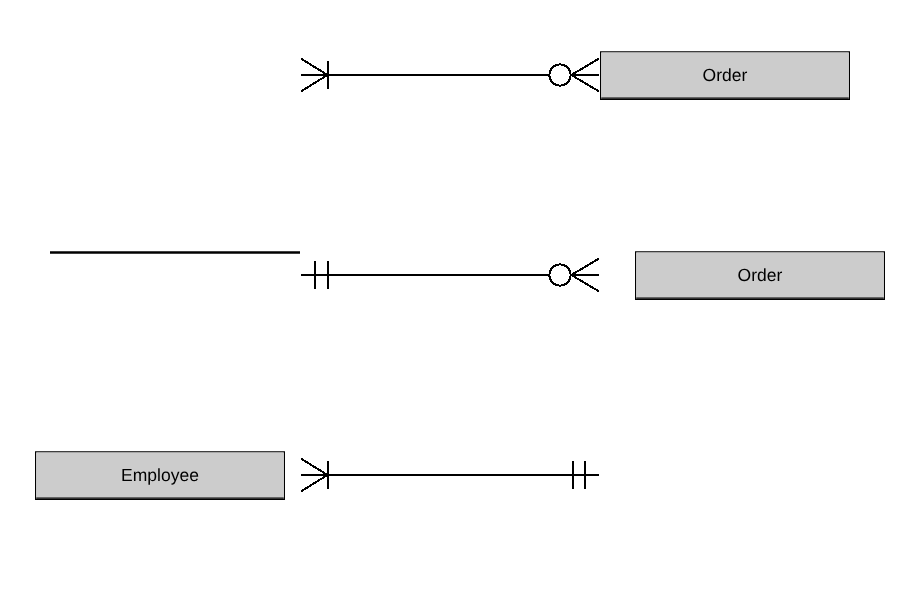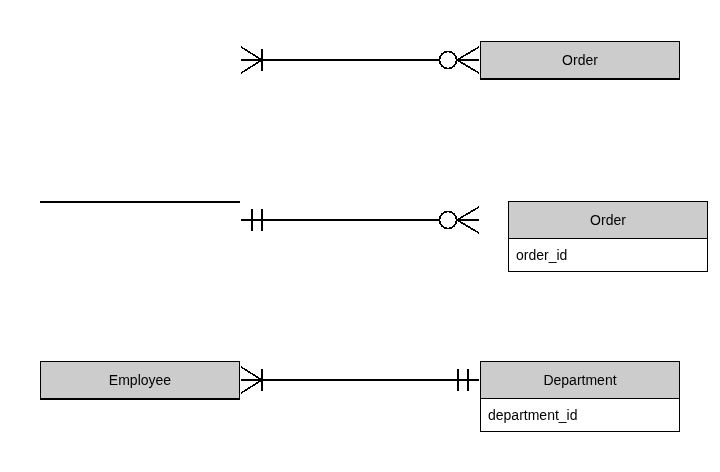--- a/index.html
+++ b/index.html
@@ -68,31 +68,26 @@
 
   <div class="entity" style="left:480px; top:41px;">
     <div class="entity-header">Order</div>
   </div>
 
   <div class="entity" style="left:40px; top:201px;">
   </div>
 
   <div class="entity" style="left:508px; top:201px;">
     <div class="entity-header">Order</div>
-    <div class="entity-attr">order_id</div>
   </div>
 
-  <div class="entity" style="left:40px; top:361px;">
+  <div class="entity" style="left:28px; top:361px;">
     <div class="entity-header">Employee</div>
   </div>
 
-  <div class="entity" style="left:480px; top:361px;">
-    <div class="entity-header">Department</div>
-    <div class="entity-attr">department_id</div>
-  </div>
 
   <div class="rel-layer">
     <svg width="720" height="472" viewBox="0 0 720 472" xmlns="http://www.w3.org/2000/svg">
 
       <g stroke="#000000" stroke-width="1.6" fill="none" shape-rendering="crispEdges">
         <line x1="262" y1="60" x2="439" y2="60"></line>
 
         <g>
           <line x1="262" y1="60" x2="241" y2="47"></line>
           <line x1="262" y1="60" x2="241" y2="60"></line>

